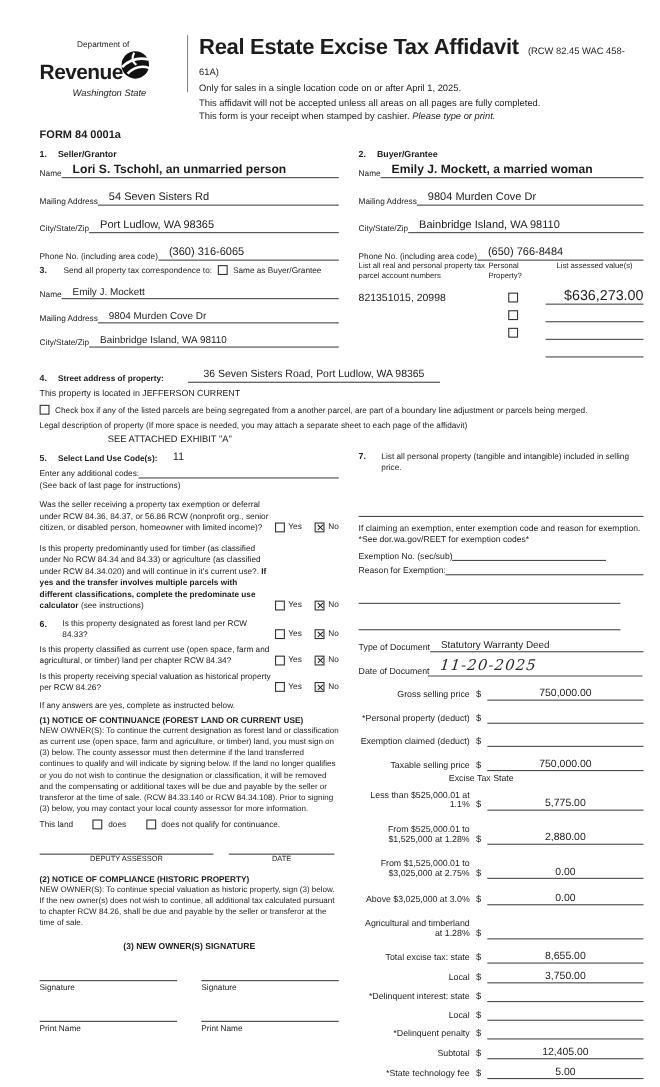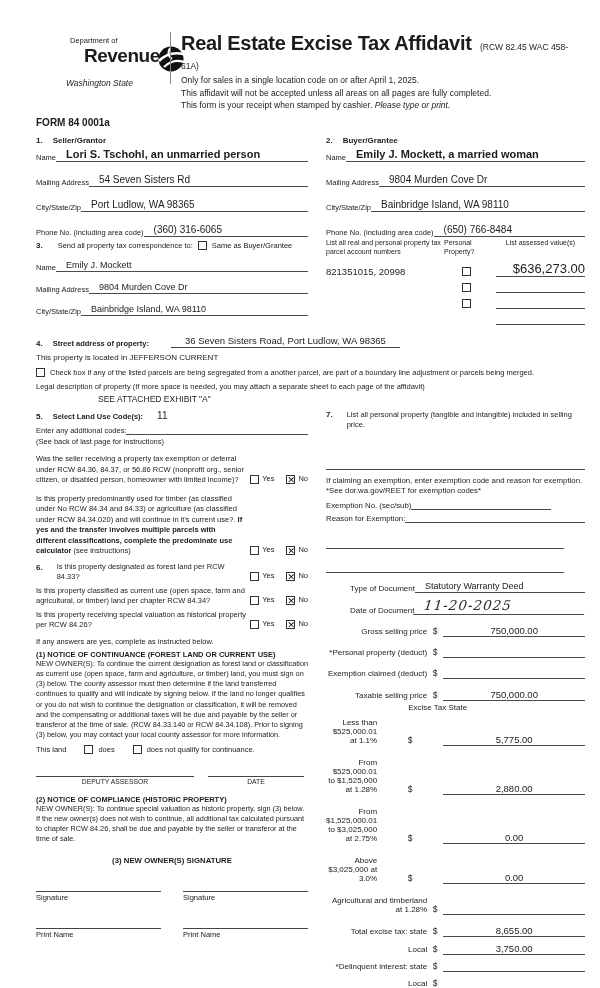--- a/index.html
+++ b/index.html
@@ -16,21 +16,21 @@
   .frow { display:flex; align-items:flex-end; margin-bottom:9px; }
 
   
   .cb { display:inline-block; width:9px; height:9px; border:1px solid #333; position:relative; vertical-align:-1px; background:#fff; flex:none; }
   .cb.on::before { content:"\2715"; position:absolute; left:0; top:-1.5px; width:100%; text-align:center; font-size:9px; line-height:10px; color:#111; }
 
   
   .hdr { display:flex; align-items:flex-start; }
   .logo-block { width:128px; padding-top:6px; flex:none; }
   .dept-line { font-size:7.5px; margin-left:34px; }
-  .agency-row { display:flex; align-items:flex-start;margin-left:48px; }
+  .agency-row { display:flex; align-items:flex-end; }
   .agency { font-size:19px; font-weight:bold; letter-spacing:-0.5px; }
   .state { font-size:8.5px; font-style:italic; margin-left:30px; margin-top:1px; }
   .vline { width:1px; background:#888; height:52px; margin:2px 10px 0 6px; flex:none; }
   .title-block { padding-top:2px; }
   .title { font-size:20px; font-weight:bold; letter-spacing:-0.3px; display:inline; }
   .title-ref { font-size:8.5px; margin-left:4px; }
   .note { font-size:8.5px; margin-top:2px; line-height:1.25; }
   .form-no { font-size:10px; font-weight:bold; margin-top:6px; }
 
   .partial-row { display:flex; align-items:flex-end; margin-top:8px; font-size:7.5px; font-weight:bold; }
@@ -79,27 +79,27 @@
 
   .sig3-title { font-size:7.8px; font-weight:bold; text-align:center; margin-top:12px; }
   .siggrid { display:flex; gap:22px; margin-top:26px; }
   .sigcell { flex:1; border-top:1px solid #444; font-size:7.5px; padding-top:1px; }
 
   
   .sec7row { display:flex; gap:4px; font-size:7.5px; line-height:1.3; }
   .blankline { border-bottom:1px solid #4a4a4a; height:12px; }
   .exnote { font-size:7.8px; line-height:1.35; }
   .exrow { display:flex; align-items:flex-end; font-size:7.8px; margin-top:2px; }
-  .docrow { display:flex; align-items:flex-end; font-size:8px; margin-top:8px;margin-left:24px; }
+  .docrow { display:flex; align-items:flex-end; font-size:8px; margin-top:8px; }
 
   .trow { display:flex; align-items:flex-end; }
   .tl { flex:1; text-align:right; font-size:8px; padding-bottom:1px; }
   .td { width:16px; text-align:center; font-size:8.5px; padding-bottom:1px; flex:none; }
   .tv { width:142px; border-bottom:1px solid #4a4a4a; text-align:center; font-size:9.5px; min-height:11px; flex:none; }
-  .mb10 { margin-bottom:10px; } .mb12 { margin-bottom:12px;gap:25px; } .mb6 { margin-bottom:6px; }
+  .mb10 { margin-bottom:10px; } .mb12 { margin-bottom:12px; } .mb6 { margin-bottom:6px; }
   .excise-hdr { font-size:8px; text-align:right; padding-right:118px; margin:2px 0 6px; }
 
   
   .hand { font-family:"DejaVu Serif",serif; font-style:italic; color:#2b2b2b; }
   .hand-md { font-size:13.5px; display:inline-block; transform:skewX(-6deg); letter-spacing:1px; }
 
   .dor-logo { margin-left:-4px; }
 </style>
 </head>
 <body>

